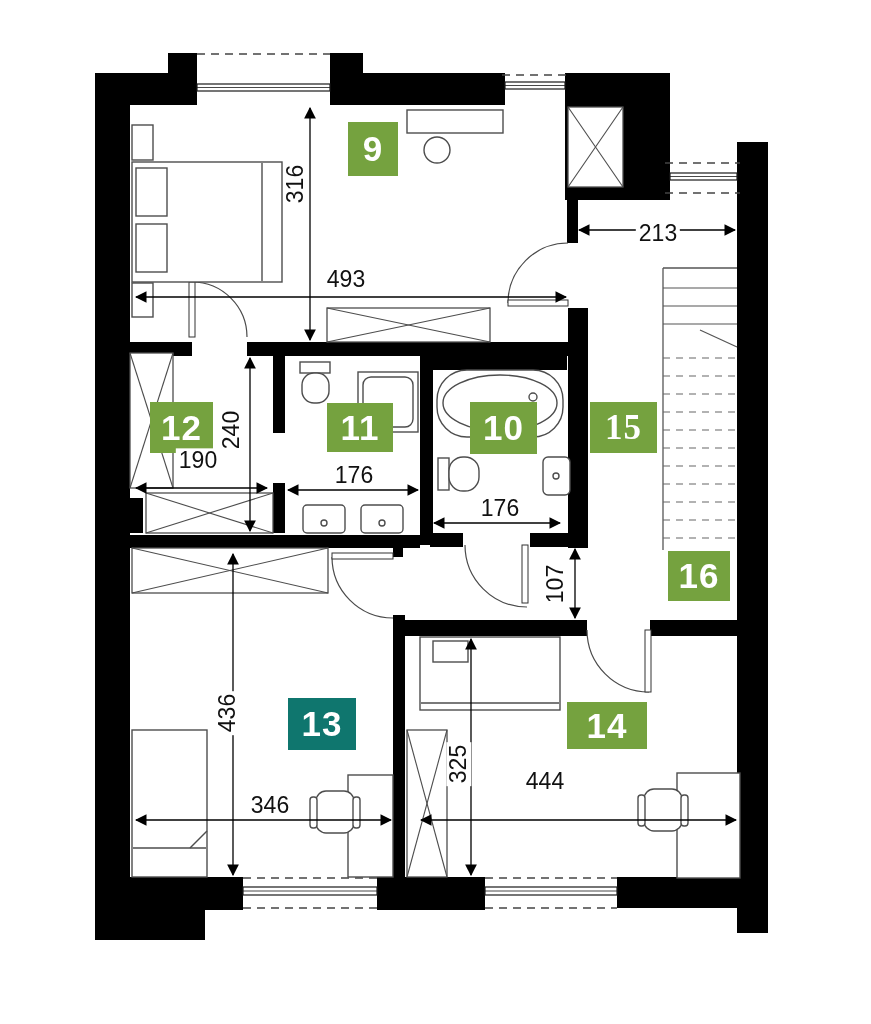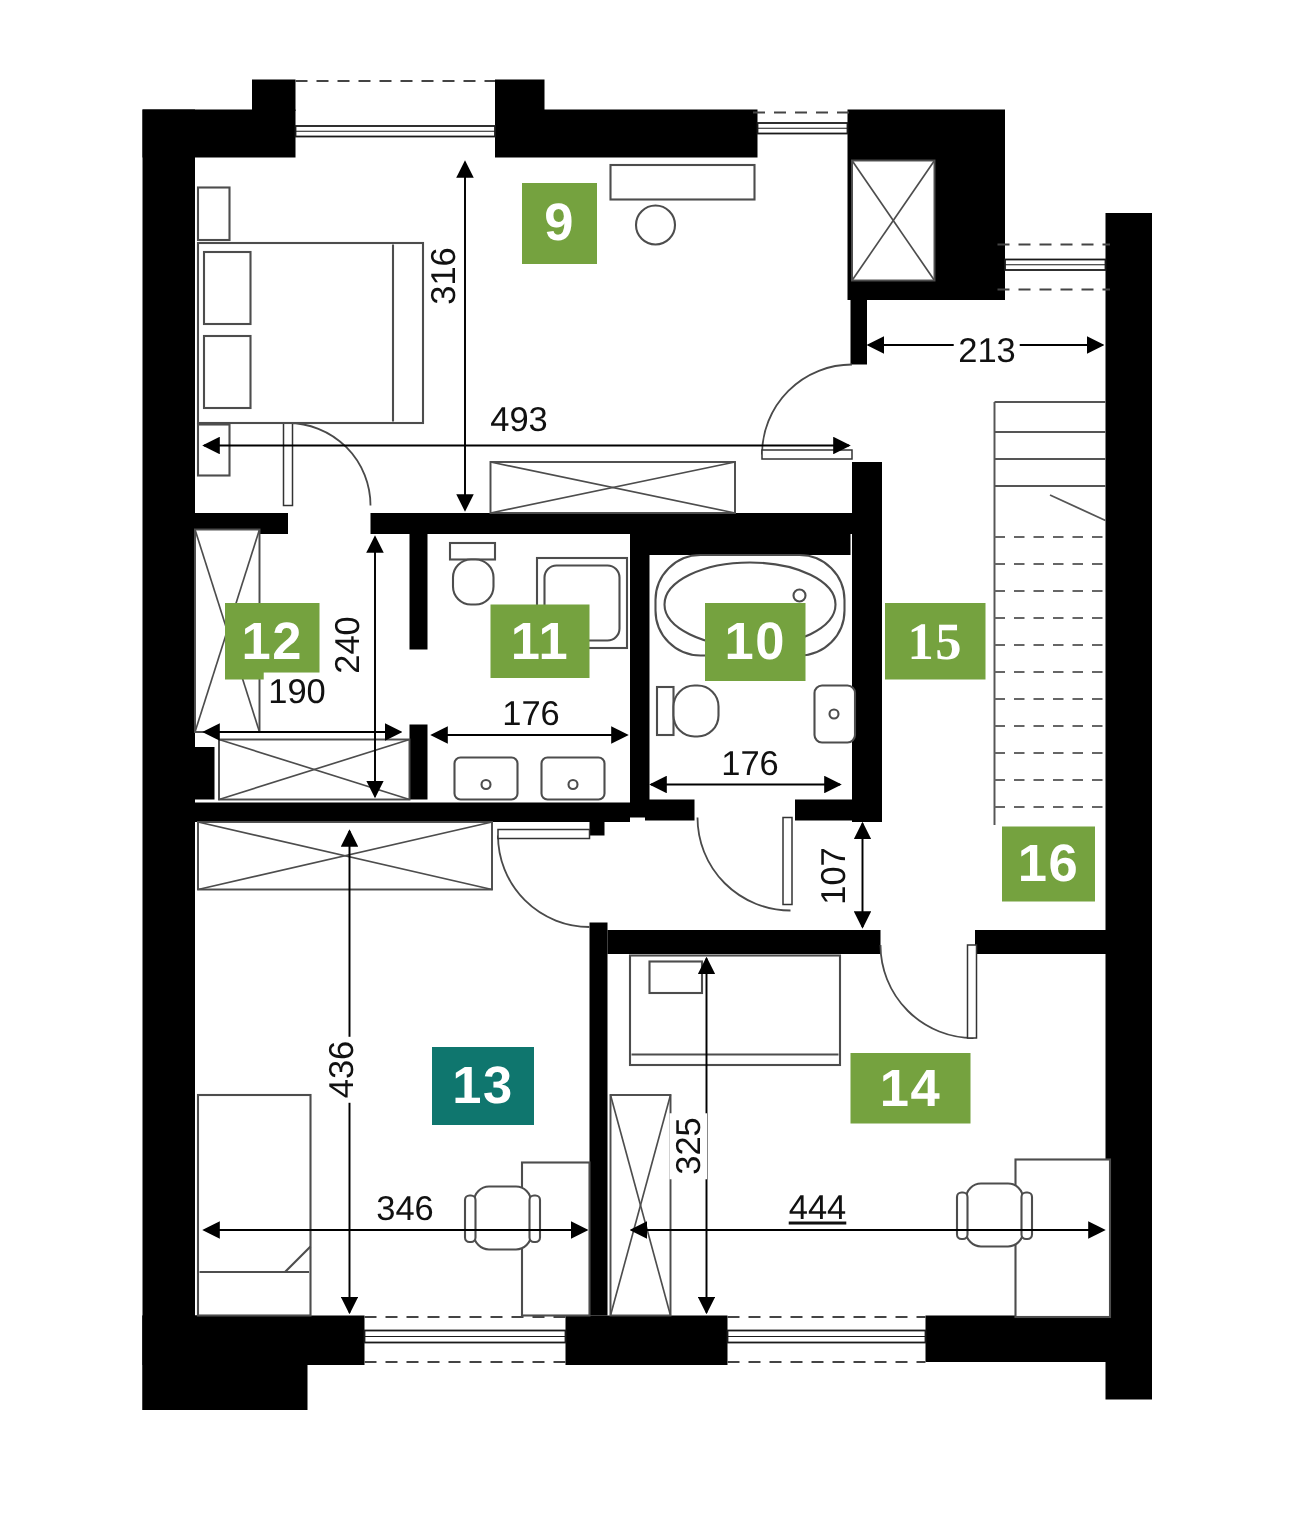--- a/index.html
+++ b/index.html
@@ -250,15 +250,15 @@
       <div class="dim-label" style="left: 346px; top: 280px;">493</div>
       <div class="dim-label" style="left: 658px; top: 216px; margin-top: 18px;">213</div>
       <div class="dim-label rot" style="left: 232px; top: 430px;">240</div>
       <div class="dim-label" style="left: 198px; top: 461px;">190</div>
       <div class="dim-label" style="left: 354px; top: 476px;">176</div>
       <div class="dim-label" style="left: 500px; top: 509px;">176</div>
       <div class="dim-label rot" style="left: 556px; top: 584px;">107</div>
       <div class="dim-label rot" style="left: 228px; top: 713px;">436</div>
       <div class="dim-label" style="left: 270px; top: 806px;">346</div>
       <div class="dim-label rot" style="left: 459px; top: 764px;">325</div>
-      <div class="dim-label" style="left: 545px; top: 805px; text-decoration: underline;">444</div>
+      <div class="dim-label" style="left: 545px; top: 782px;">444</div>
     </div>
 </div>
 
 </body></html>

